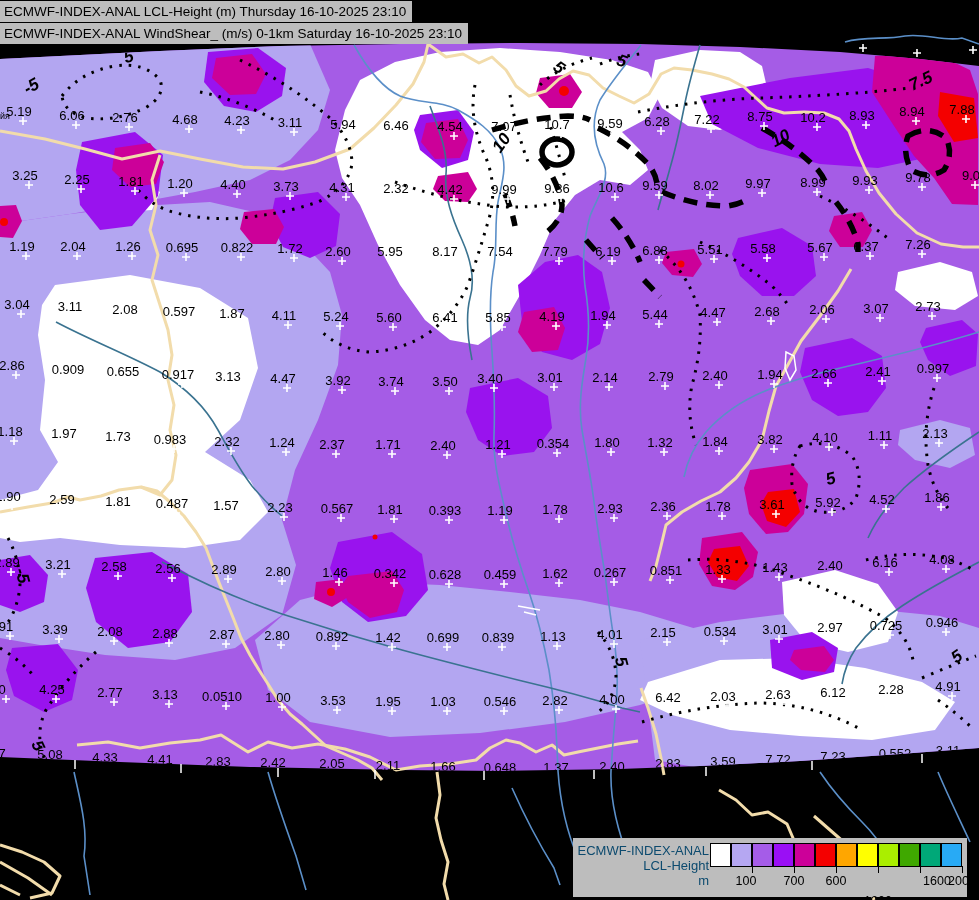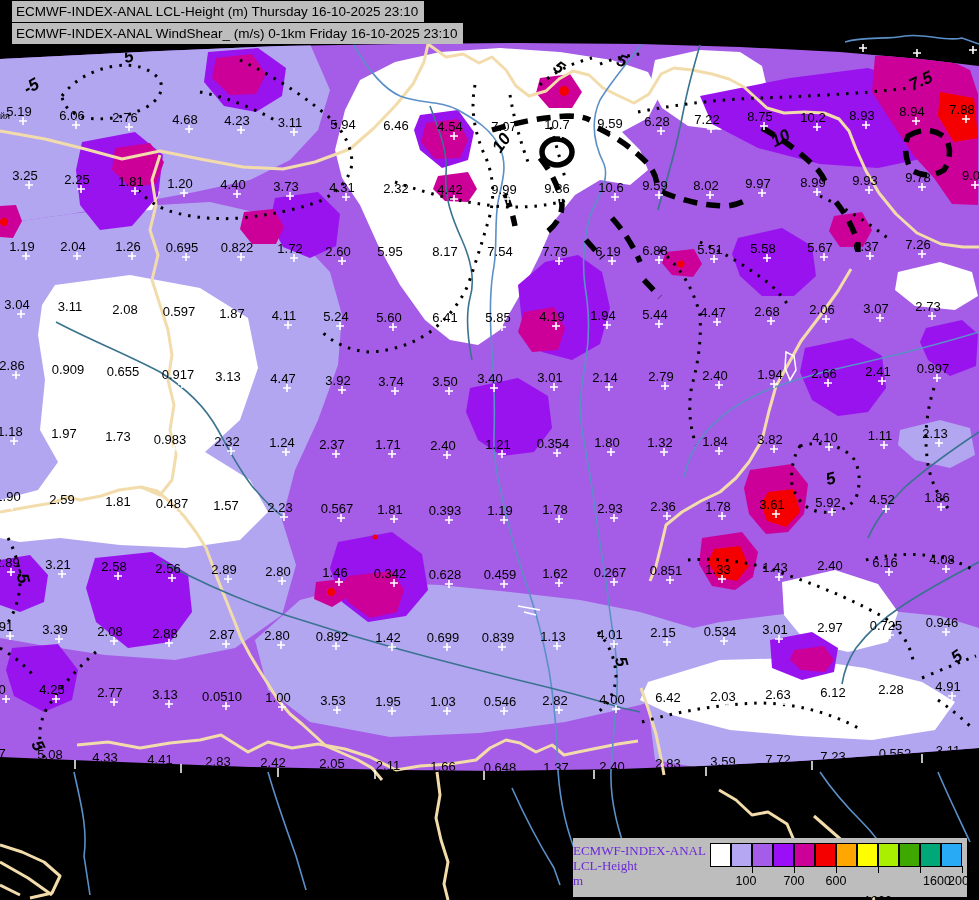--- a/index.html
+++ b/index.html
@@ -1,25 +1,25 @@
 <!DOCTYPE html>
 <html><head>
 <meta charset="utf-8">
 <style>
   html,body{margin:0;padding:0;background:#000;}
   #stage{position:relative;width:979px;height:900px;background:#000;overflow:hidden;
          font-family:"Liberation Sans",sans-serif;}
   #mapsvg{position:absolute;left:0;top:0;}
-  .titlebar{position:absolute;left:12px;height:21px;background:#bdbdbd;color:#000;
+  .titlebar{position:absolute;left:0;height:21px;background:#bdbdbd;color:#000;
             font-size:13.5px;line-height:21px;white-space:nowrap;padding:0 6px 0 4px;z-index:5;}
   #bar1{top:1px;}
   #bar2{top:23px;}
   #legend{position:absolute;left:573px;top:838px;width:394px;height:59px;background:#bdbdbd;z-index:6;}
-  .leg-title{position:absolute;left:0;top:5px;width:136px;text-align:left;color:#6d28d9;
-             font-size:13px;line-height:15px;font-family:Liberation Serif, serif;}
+  .leg-title{position:absolute;left:0;top:5px;width:136px;text-align:right;color:#0c4a6e;
+             font-size:13px;line-height:15px;}
   .swatch{position:absolute;top:5px;width:21px;height:24px;border:1px solid #000;box-sizing:border-box;}
   .leg-label{position:absolute;top:36px;width:40px;margin-left:-20px;text-align:center;
              color:#000;font-size:12.5px;}
   .leg-tick{position:absolute;top:28px;width:1px;height:7px;background:#000;}
   .num{font-size:13px;fill:#000;}
   .clabel{font-size:17px;font-weight:bold;font-style:italic;fill:#000;}
   .frag{font-size:9px;fill:#000;}
   .dot{fill:none;stroke:#000;stroke-width:3;stroke-dasharray:2.5 7;stroke-linecap:butt;}
   .dsh{fill:none;stroke:#000;stroke-width:5.5;stroke-dasharray:14 9;stroke-linecap:butt;}
   .tan{fill:none;stroke:#f2dcab;stroke-width:3;stroke-linejoin:round;}
@@ -623,21 +623,21 @@
         <path d="M859,48h8M863,44v8" stroke="#fff" stroke-width="1.6"></path>
         <path d="M913,53h8M917,49v8" stroke="#fff" stroke-width="1.6"></path>
         <path d="M969,50h8M973,46v8" stroke="#fff" stroke-width="1.6"></path>
       </g>
 </svg>
 
 <div class="titlebar" id="bar1">
   <span>ECMWF-INDEX-ANAL LCL-Height (m) Thursday 16-10-2025 23:10</span>
 </div>
 <div class="titlebar" id="bar2">
-  <span>ECMWF-INDEX-ANAL WindShear_ (m/s) 0-1km Friday 16-10-2025 23:10</span>
+  <span>ECMWF-INDEX-ANAL WindShear_ (m/s) 0-1km Saturday 16-10-2025 23:10</span>
 </div>
 
 <div id="legend">
   <div class="leg-title">
     <div>ECMWF-INDEX-ANAL</div>
     <div>LCL-Height</div>
     <div>m</div>
   </div>
   <div id="swatches">
         <div class="swatch" style="left: 137px; background: rgb(255, 255, 255);"></div>

